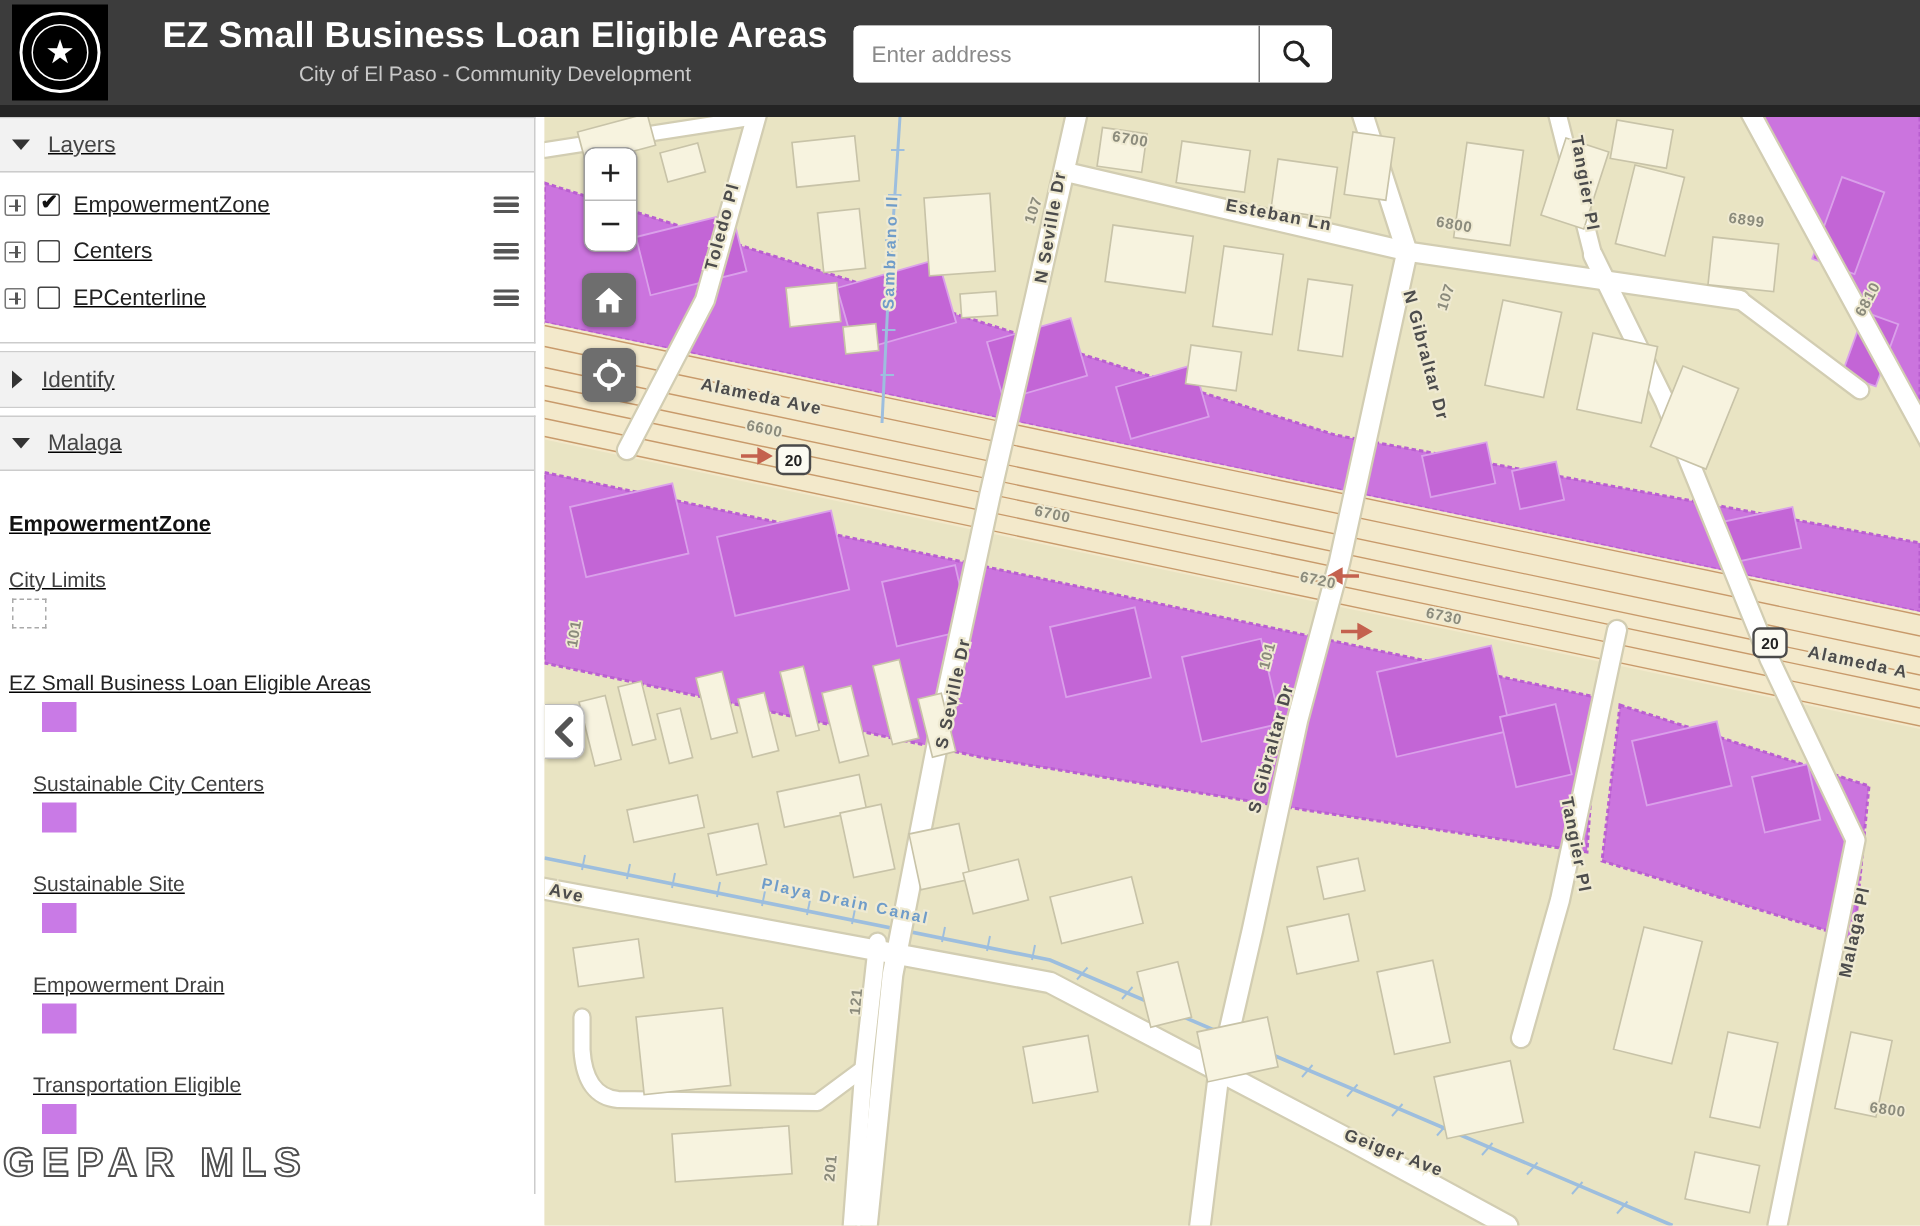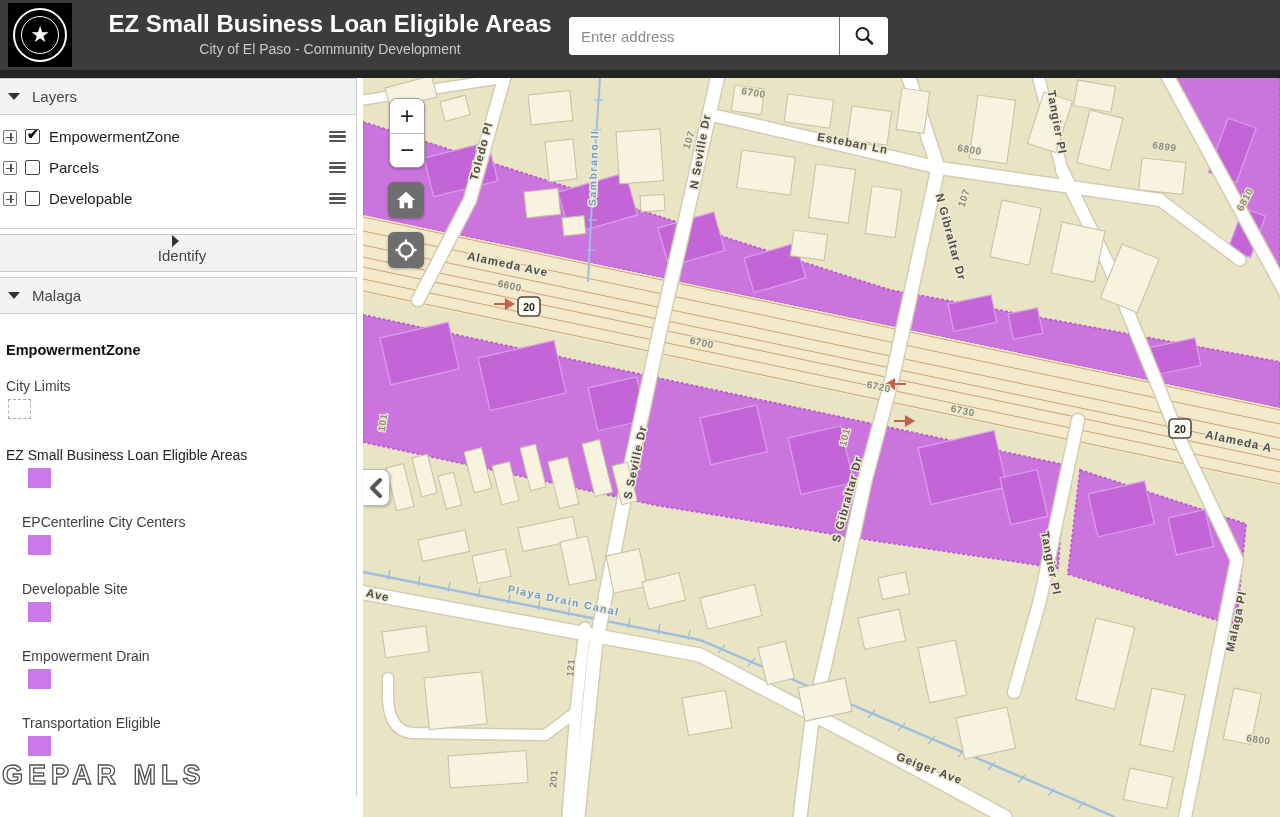--- a/index.html
+++ b/index.html
@@ -13,24 +13,24 @@
   .seal-inner { width:38px; height:38px; border-radius:50%; border:1px solid #fff; display:flex; align-items:center; justify-content:center; color:#fff; font-size:22px; line-height:1; }
   .title-block { position:absolute; left:100px; top:10px; width:460px; text-align:center; }
   .app-title { color:#fff; font-size:24px; font-weight:bold; white-space:nowrap; }
   .app-subtitle { color:#c9c9c9; font-size:14px; font-weight:normal; margin-top:3px; }
   .searchbar { position:absolute; left:569px; top:17px; width:319px; height:38px; background:#fff; border-radius:4px; display:flex; align-items:stretch; overflow:hidden; }
   .search-input { flex:1; border:none; outline:none; padding:0 12px; font-size:15px; color:#737373; font-family:"Liberation Sans", sans-serif; }
   .search-input::placeholder { color:#8a8a8a; }
   .search-btn { width:49px; border:none; border-left:1px solid #777; background:#fff; display:flex; align-items:center; justify-content:center; cursor:pointer; }
 
   
-  .sidebar { position:absolute; left:0; top:78px; width:406px; height:739px; background:#fff; }
+  .sidebar { position:absolute; left:0; top:78px; width:406px; height:739px; background:#fff;text-decoration:underline; }
   .panel { border:1px solid #ccc; border-left:none; width:357px; margin-bottom:5px; background:#fff; }
   .panel-header { background:#f2f2f2; border-bottom:1px solid #ccc; height:36px; display:flex; align-items:center; padding-left:8px; cursor:pointer; }
-  .panel-header.noline { border-bottom:none;flex-direction:column; }
+  .panel-header.noline { border-bottom:none; }
   .caret-down { width:0; height:0; border-left:6px solid transparent; border-right:6px solid transparent; border-top:7px solid #333; margin-right:12px; }
   .caret-right { width:0; height:0; border-top:6px solid transparent; border-bottom:6px solid transparent; border-left:7px solid #333; margin-right:13px; }
   .panel-title { font-size:15px; color:#444; }
   .layer-list { padding:6px 0 14px 0; }
   .layer-row { display:flex; align-items:center; height:31px; padding:0 10px 0 3px; }
   .expand-box { width:14px; height:14px; border:1px solid #777; border-radius:2px; position:relative; flex:0 0 auto; }
   .expand-box:before { content:""; position:absolute; left:2px; top:6px; width:8px; height:1.5px; background:#555; }
   .expand-box:after { content:""; position:absolute; left:6px; top:2px; width:1.5px; height:8px; background:#555; }
   .chk { width:15px; height:15px; border:1.5px solid #444; border-radius:2px; margin-left:8px; position:relative; flex:0 0 auto; }
   .layer-row.checked .chk:after { content:"✔"; position:absolute; left:1px; top:-4px; font-size:14px; font-weight:bold; color:#111; }
@@ -105,31 +105,31 @@
         <div class="layer-label">EmpowermentZone</div>
         <div class="burger">
             <span></span>
             <span></span>
             <span></span>
           </div>
       </div>
       <div class="layer-row">
         <div class="expand-box"></div>
         <div class="chk"></div>
-        <div class="layer-label">Parcels</div>
+        <div class="layer-label">Centers</div>
         <div class="burger">
             <span></span>
             <span></span>
             <span></span>
           </div>
       </div>
       <div class="layer-row">
         <div class="expand-box"></div>
         <div class="chk"></div>
-        <div class="layer-label">Developable</div>
+        <div class="layer-label">EPCenterline</div>
         <div class="burger">
             <span></span>
             <span></span>
             <span></span>
           </div>
       </div>
     </div>
   </div>
 
   <div class="panel">
@@ -147,25 +147,25 @@
     <div class="legend-body">
       <div class="legend-heading">EmpowermentZone</div>
       <div class="lg-label">City Limits</div>
       <div class="lg-swatch sw-city"></div>
       <div class="lg-group-title">EZ Small Business Loan Eligible Areas</div>
       <div id="legend-children">
           <div class="lg-child">
             <div class="lg-swatch" style="background: rgb(201, 122, 230);"></div>
           </div>
           <div class="lg-child">
-            <div class="lg-label">EPCenterline City Centers</div>
+            <div class="lg-label">Sustainable City Centers</div>
             <div class="lg-swatch" style="background: rgb(201, 122, 230);"></div>
           </div>
           <div class="lg-child">
-            <div class="lg-label">Developable Site</div>
+            <div class="lg-label">Sustainable Site</div>
             <div class="lg-swatch" style="background: rgb(201, 122, 230);"></div>
           </div>
           <div class="lg-child">
             <div class="lg-label">Empowerment Drain</div>
             <div class="lg-swatch" style="background: rgb(201, 122, 230);"></div>
           </div>
           <div class="lg-child">
             <div class="lg-label">Transportation Eligible</div>
             <div class="lg-swatch" style="background: rgb(201, 122, 230);"></div>
           </div>

